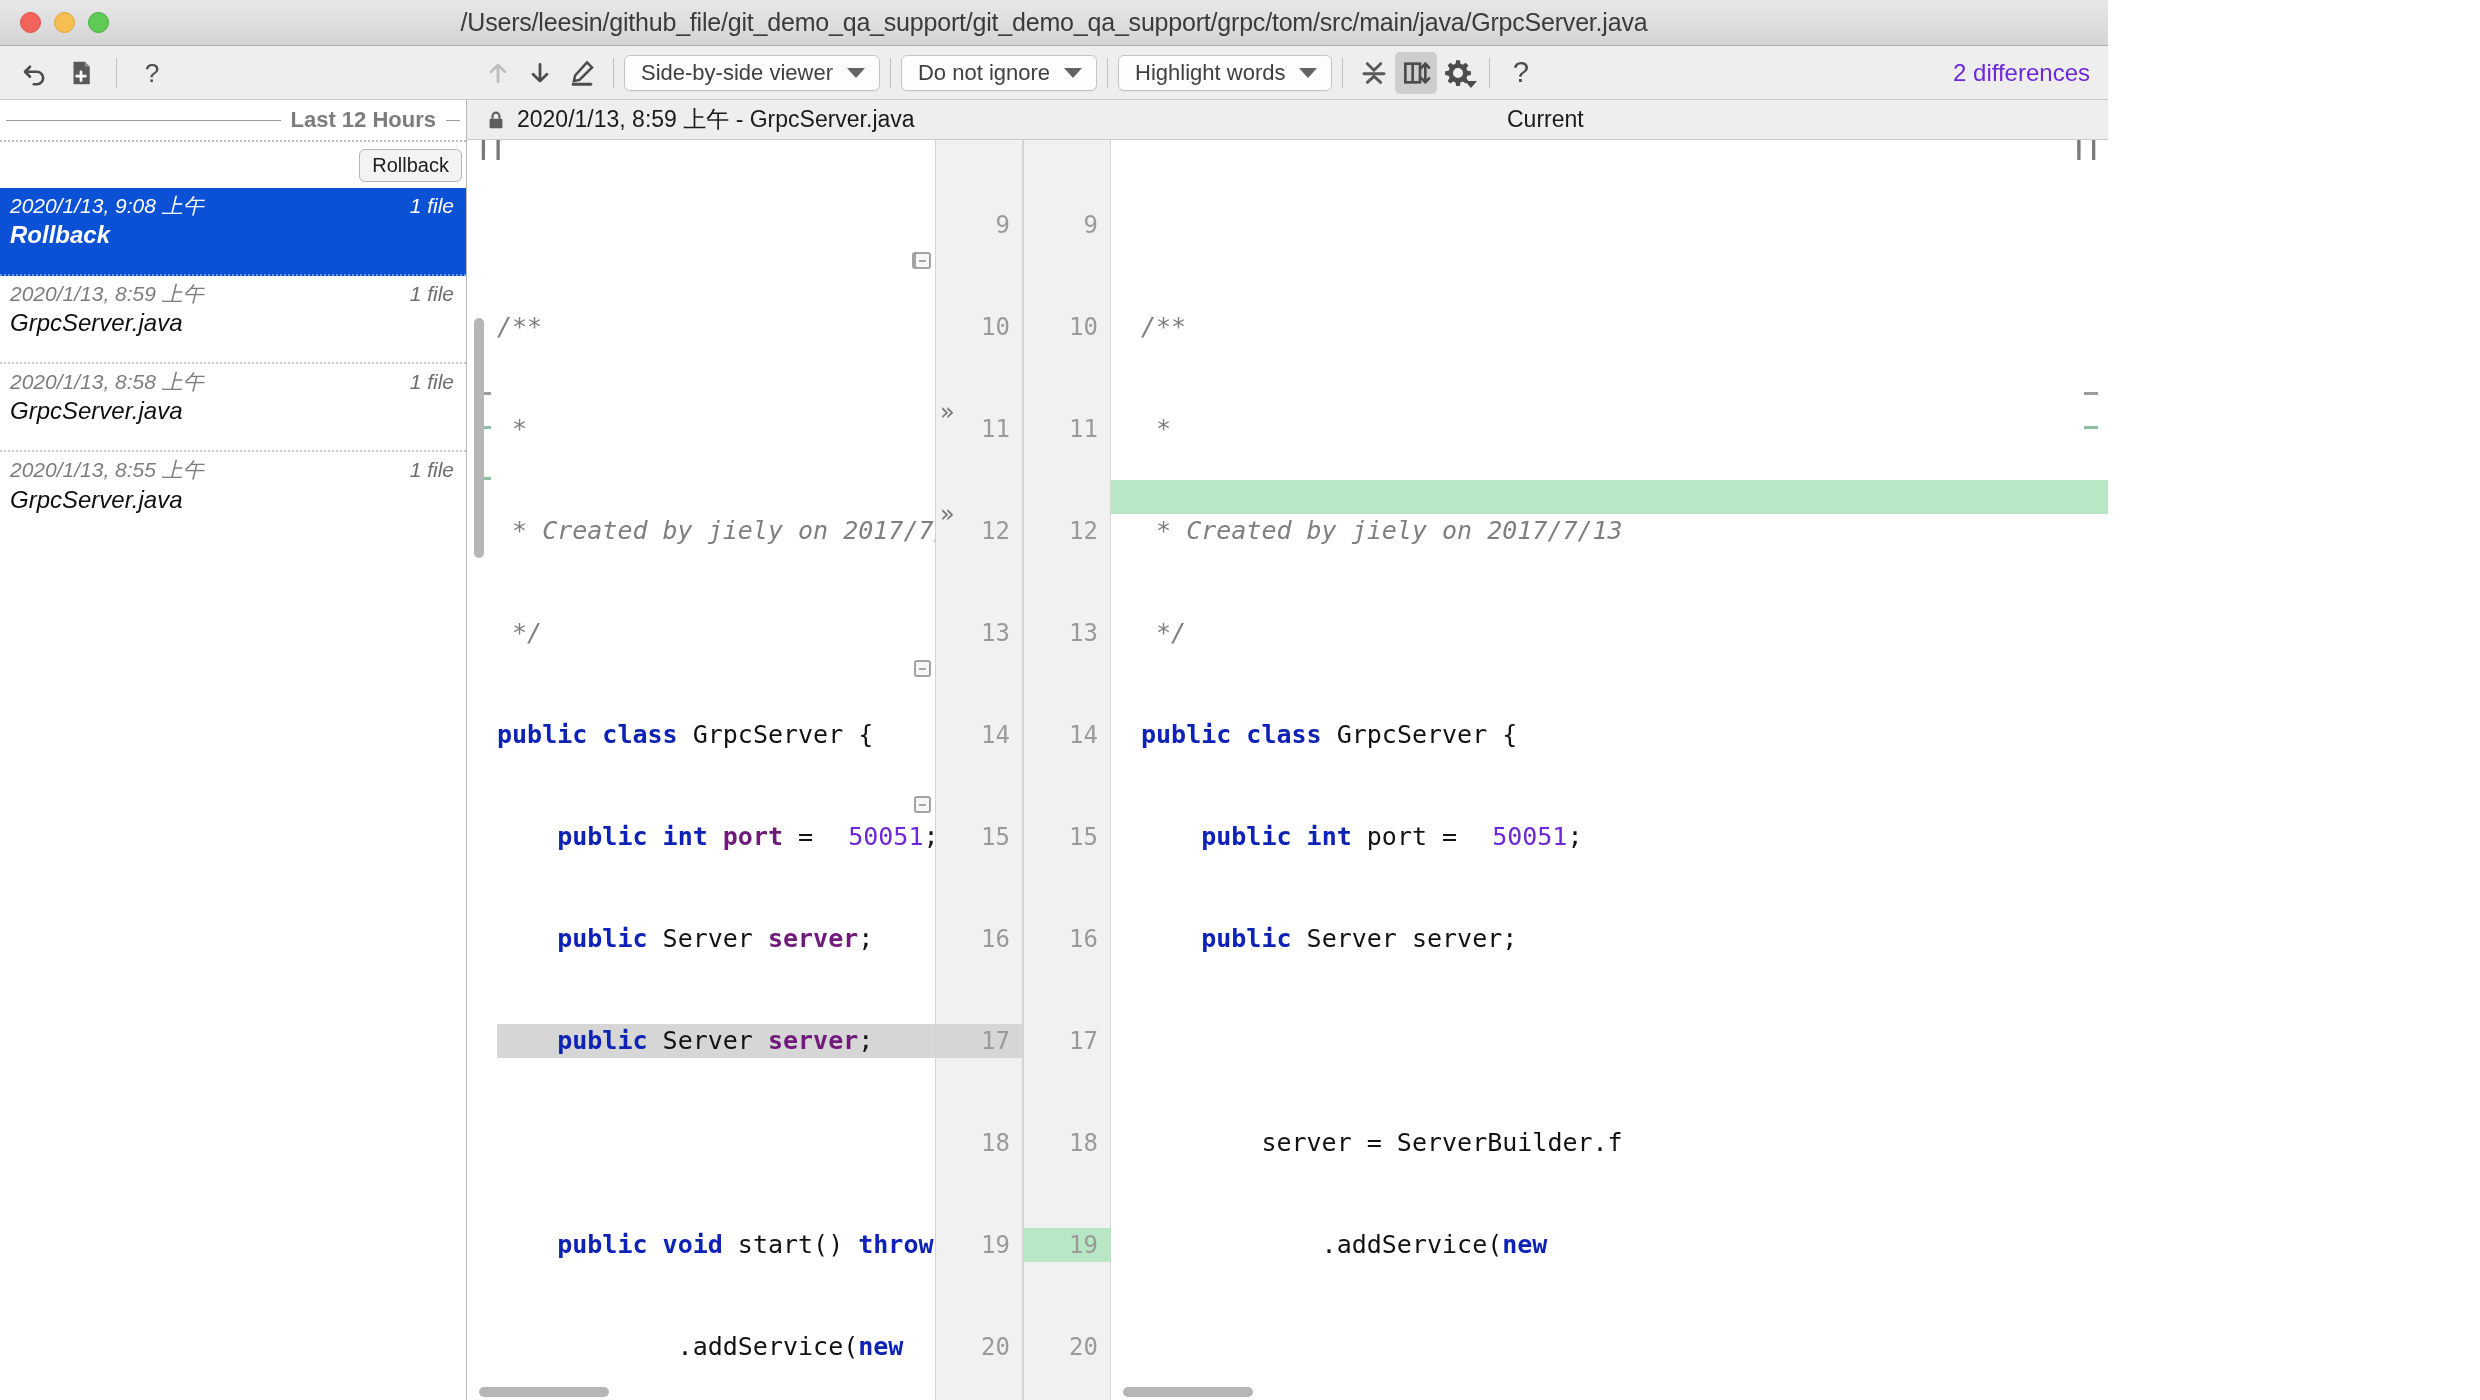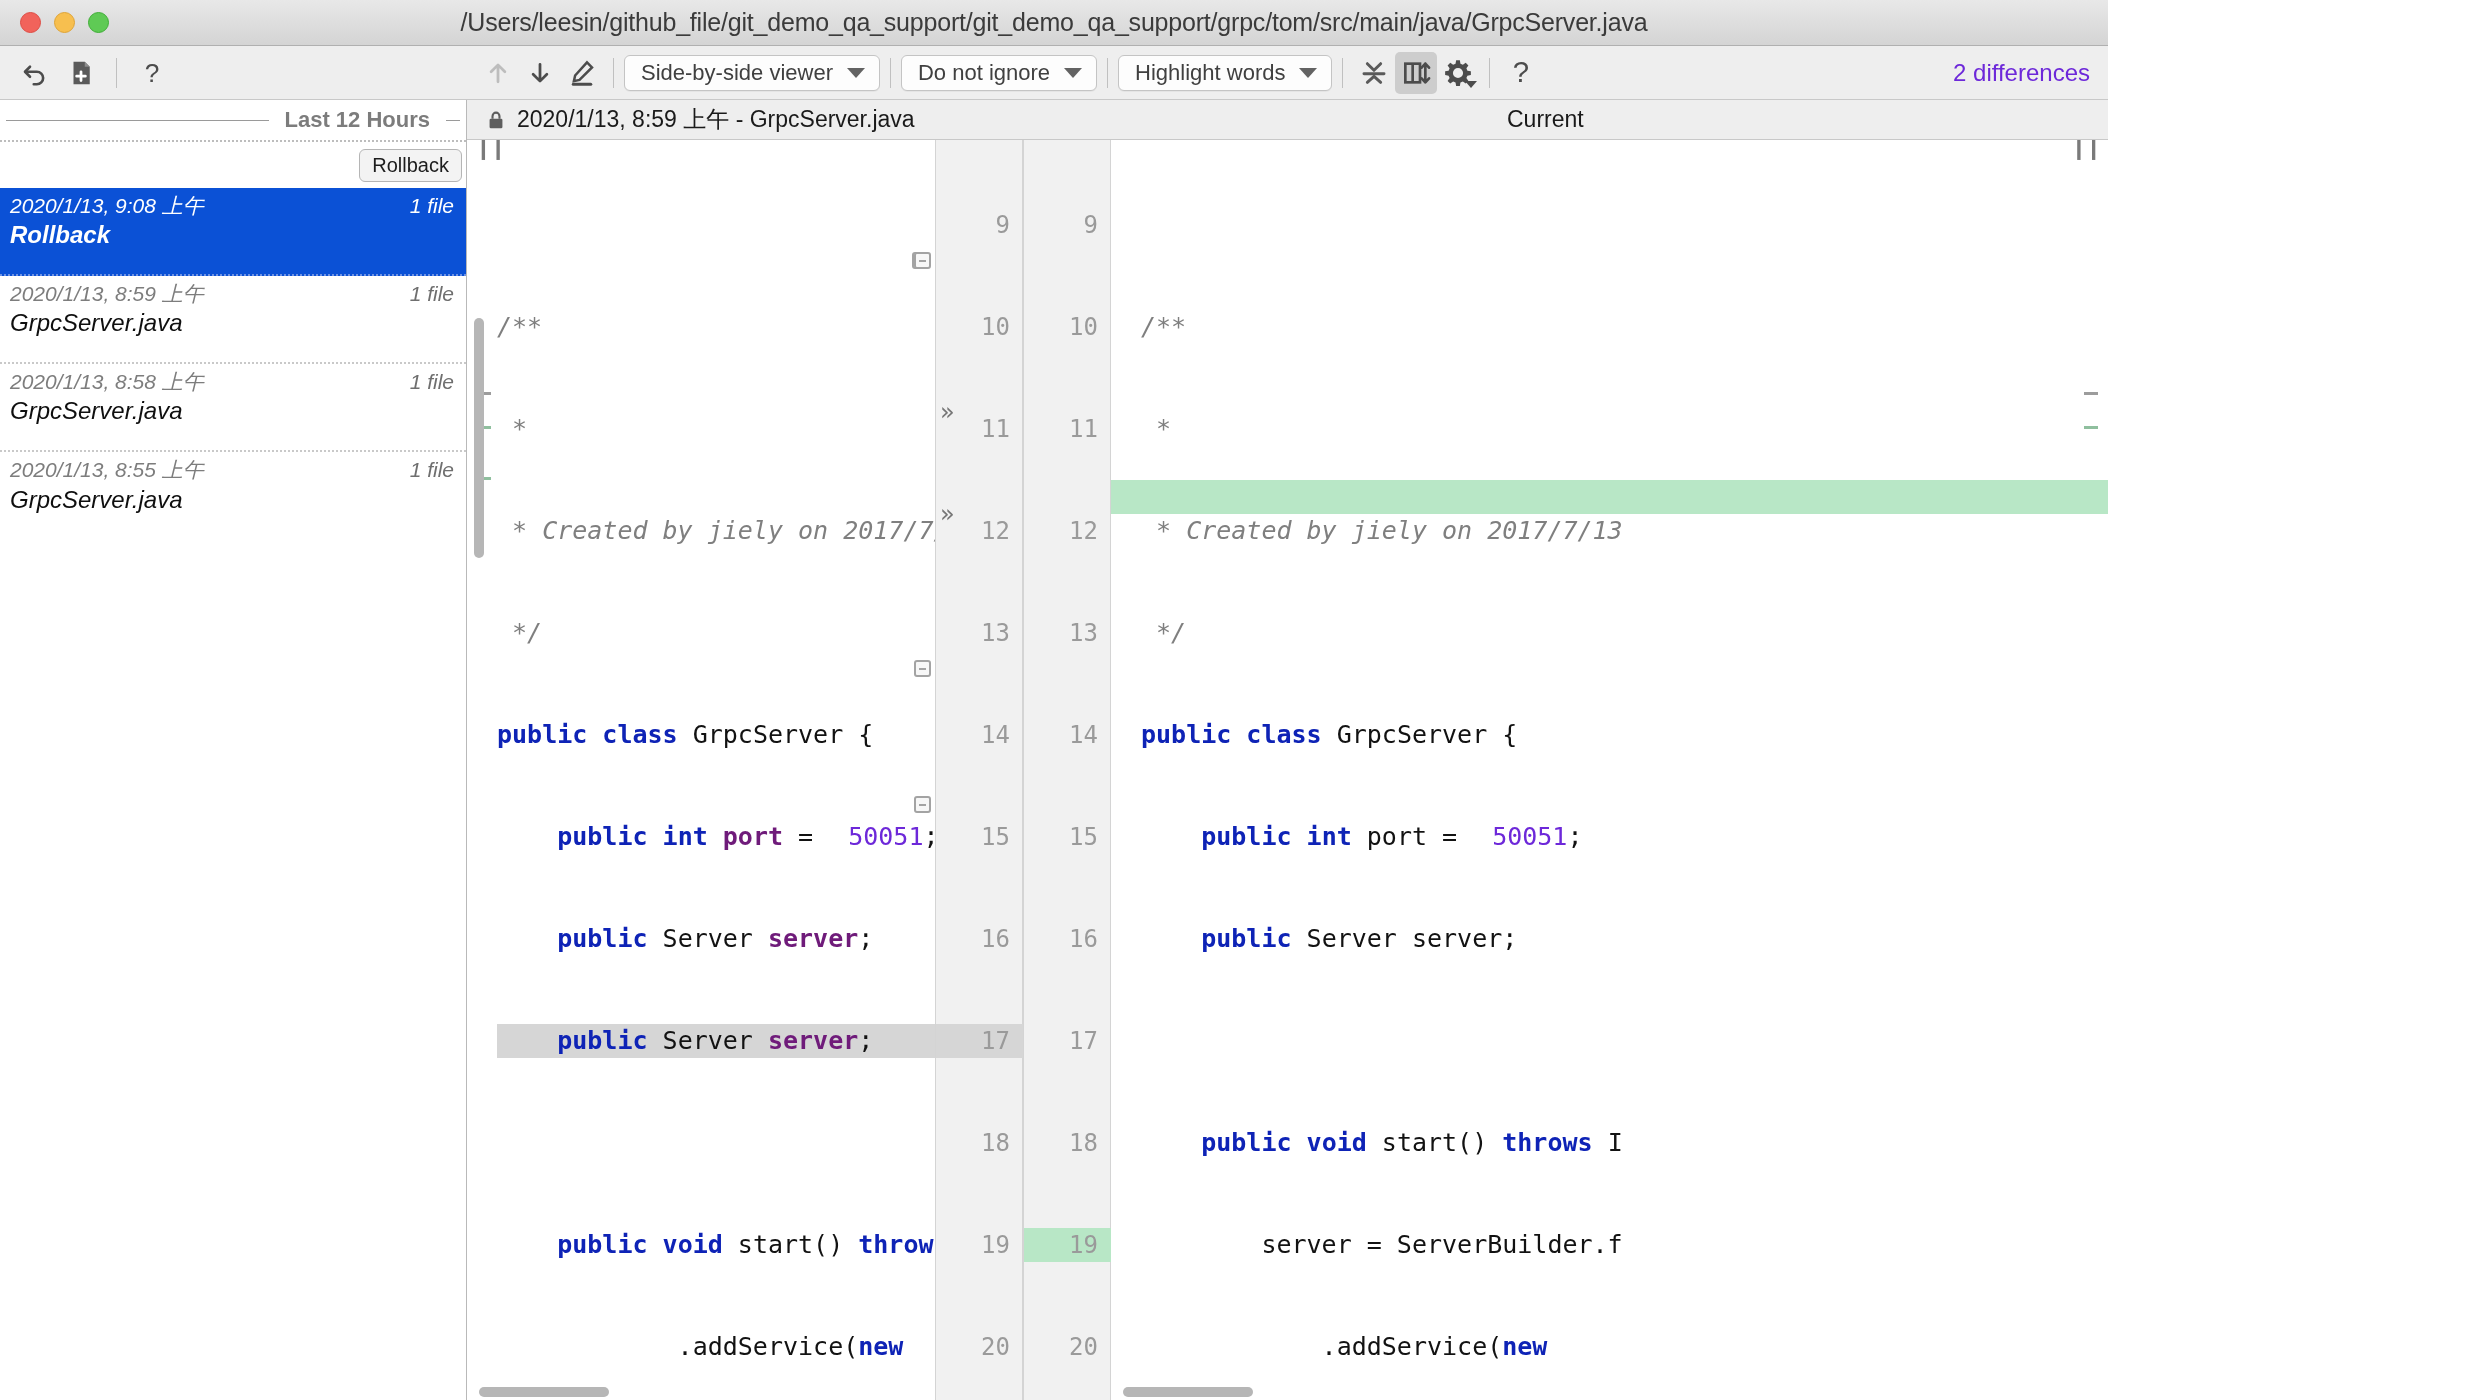--- a/index.html
+++ b/index.html
@@ -65,21 +65,21 @@
   .body { flex: 1 1 auto; display: flex; min-height: 0; }
 
   
   .sidebar {
     width: 467px; flex: 0 0 467px; background: #ffffff;
     border-right: 1px solid #b9b9b9; display: flex; flex-direction: column;
     position: relative; overflow: hidden;
   }
   .sb-header {
     height: 40px; display: flex; align-items: center; justify-content: center;
-    gap: 16px; padding: 0 6px; position: relative;
+    gap: 10px; padding: 0 6px; position: relative;
   }
   .sb-header .rule { flex: 1 1 auto; height: 1px; background: #9a9a9a; }
   .sb-header .label { font-size: 22px; font-weight: bold; color: #7c7c7c; white-space: nowrap; }
   .sb-dotted { height: 1px; border-top: 2px dotted #bdbdbd; }
 
   .sb-actionrow {
     height: 46px; display: flex; align-items: center; justify-content: flex-end;
     padding-right: 4px; background: #ffffff;
   }
   .rollback-btn {
@@ -448,21 +448,20 @@
           <div class="code" style="left:30px;">
             <div class="ln"></div>
             <div class="ln"><span class="cm">/**</span></div>
             <div class="ln"><span class="cm"> *</span></div>
             <div class="ln"><span class="cm"> * Created by jiely on 2017/7/13</span></div>
             <div class="ln"><span class="cm"> */</span></div>
             <div class="ln"><span class="k">public class</span><span class="pl"> GrpcServer {</span></div>
             <div class="ln"><span class="pl">    </span><span class="k">public int</span><span class="pl"> port = </span><span class="num">50051</span><span class="pl">;</span></div>
             <div class="ln"><span class="pl">    </span><span class="k">public</span><span class="pl"> Server server;</span></div>
             <div class="ln"></div>
-            <div class="ln"><span class="pl">    </span><span class="k">public void</span><span class="pl"> start() </span><span class="k">throws</span><span class="pl"> I</span></div>
             <div class="ln"><span class="pl">        server = ServerBuilder.f</span></div>
             <div class="ln"><span class="pl">            .addService(</span><span class="k">new</span><span class="pl"> </span></div>
             
             
             
             
             
             
             
             

